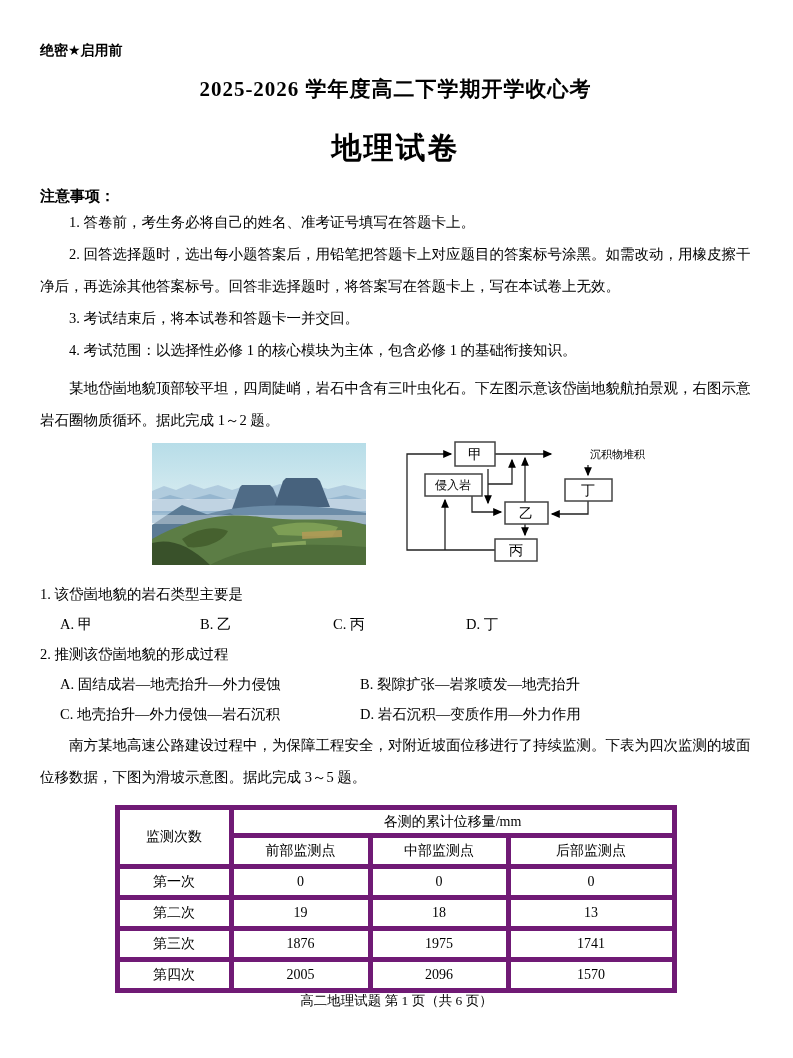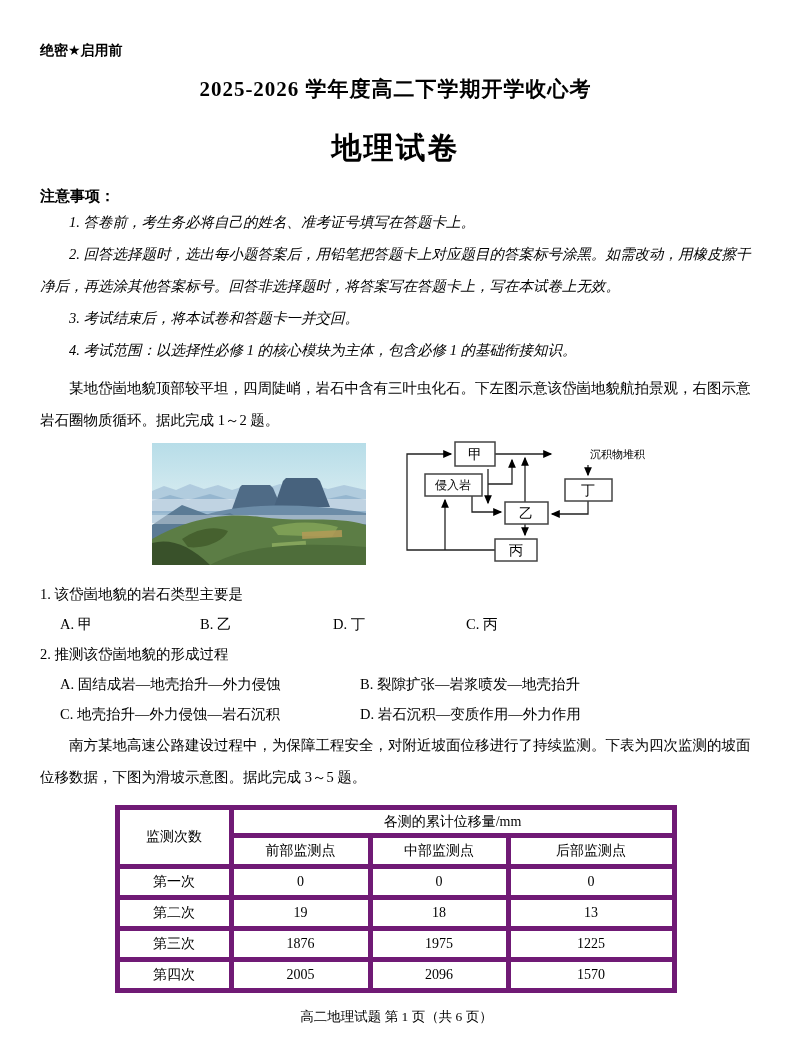--- a/index.html
+++ b/index.html
@@ -5,40 +5,40 @@
   html,body{margin:0;padding:0;background:#e9e9e9;}
   .page{
     width:793px;height:1058px;background:#ffffff;margin:0 auto;
     box-sizing:border-box;padding:42px 42px 0 40px;position:relative;
     font-family:"Liberation Serif","DejaVu Serif",serif;color:#000;
   }
   .classification{font-family:"Liberation Sans","DejaVu Sans",sans-serif;font-size:14px;font-weight:bold;}
   .title1{text-align:center;font-weight:bold;font-size:21px;margin-top:15px;letter-spacing:1px;}
   .title2{text-align:center;font-weight:bold;font-size:30px;margin-top:25px;letter-spacing:2px;}
   .notice-heading{font-family:"Liberation Sans","DejaVu Sans",sans-serif;font-weight:bold;font-size:15px;margin-top:18px;}
-  .notice p{font-size:14.5px;line-height:32px;margin:0;text-indent:2em;font-style:italic;}
+  .notice p{font-size:14.5px;line-height:32px;margin:0;text-indent:2em;}
   .section-heading{font-family:"Liberation Sans","DejaVu Sans",sans-serif;font-weight:bold;font-size:14.5px;line-height:22px;margin-top:24px;}
   .intro{font-size:14.5px;line-height:32px;margin:0;text-indent:2em;}
   .intro.first{margin-top:6px;}
   .figures-row{position:relative;height:134px;margin-top:3px;}
   .photo-wrap{position:absolute;left:112px;top:4px;width:214px;height:122px;overflow:hidden;}
   .diagram-wrap{position:absolute;left:362px;top:0;width:262px;height:133px;}
   .question{font-size:14.5px;line-height:30px;margin:0;}
   .q1line{margin-top:6px;}
   .opts4{display:grid;grid-template-columns:140px 133px 133px auto;padding-left:20px;font-size:14.5px;line-height:30px;}
   .opts2{display:grid;grid-template-columns:300px auto;padding-left:20px;font-size:14.5px;line-height:30px;}
   .monitor-table{border-collapse:collapse;border:2px solid #000;margin:12px auto 0 auto;font-size:14px;}
   .monitor-table td,.monitor-table th{border:5px solid #701a75;text-align:center;vertical-align:middle;padding:0;font-weight:normal;}
   .monitor-table .c0{width:109px;}
   .monitor-table .c1{width:134px;}
   .monitor-table .c2{width:133px;}
   .monitor-table .c3{width:161px;}
   .monitor-table tr{height:31px;}
   .monitor-table tr.hrow1{height:28px;}
-  .footer{position:absolute;left:0;bottom:32px;width:100%;text-align:center;font-size:13.5px;}
+  .footer{position:absolute;left:0;bottom:48px;width:100%;text-align:center;font-size:13.5px;}
   svg text{font-family:"Liberation Serif","DejaVu Serif",serif;}
 </style>
 </head>
 <body>
 
 <div class="page">
 
   <div class="classification">绝密★启用前</div>
 
   <div class="title1">2025-2026 学年度高二下学期开学收心考</div>
@@ -123,22 +123,22 @@
           <text x="188" y="19" font-size="11" text-anchor="start">沉积物堆积</text>
         </g>
       </svg>
     </div>
   </div>
 
   <p class="question q1line">1. 该岱崮地貌的岩石类型主要是</p>
   <div class="opts4">
     <span>A. 甲</span>
     <span>B. 乙</span>
+    <span>C. 丙</span>
     <span>D. 丁</span>
-    <span>C. 丙</span>
   </div>
 
   <p class="question">2. 推测该岱崮地貌的形成过程</p>
   <div class="opts2">
     <span>A. 固结成岩—地壳抬升—外力侵蚀</span>
     <span>B. 裂隙扩张—岩浆喷发—地壳抬升</span>
     <span>C. 地壳抬升—外力侵蚀—岩石沉积</span>
     <span>D. 岩石沉积—变质作用—外力作用</span>
   </div>
 
@@ -164,21 +164,21 @@
     <tr>
       <td>第二次</td>
       <td>19</td>
       <td>18</td>
       <td>13</td>
     </tr>
     <tr>
       <td>第三次</td>
       <td>1876</td>
       <td>1975</td>
-      <td>1225</td>
+      <td>1741</td>
     </tr>
     <tr>
       <td>第四次</td>
       <td>2005</td>
       <td>2096</td>
       <td>1570</td>
     </tr>
   </tbody>
     </table>
 

